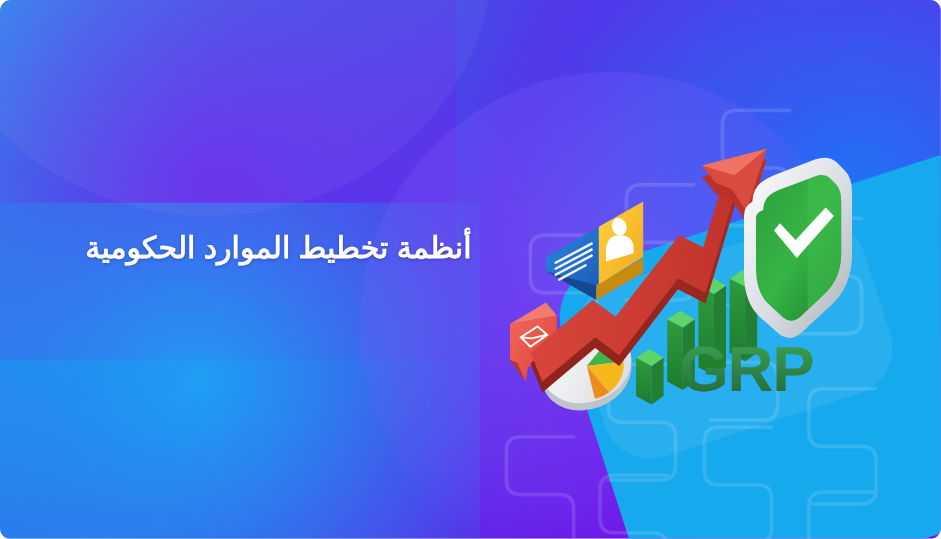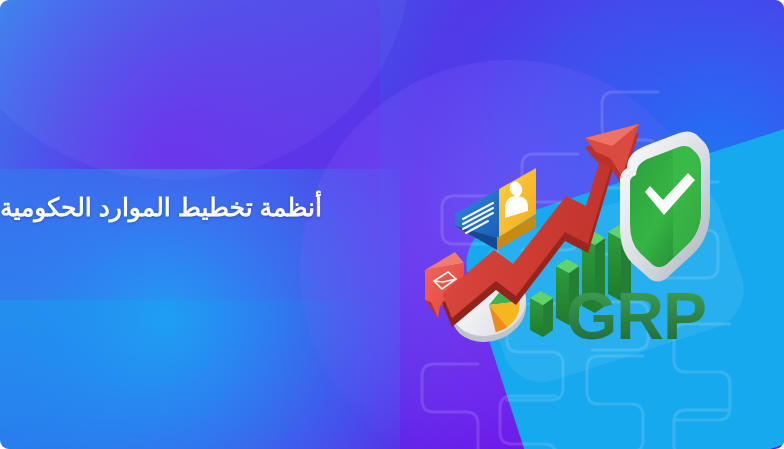--- a/index.html
+++ b/index.html
@@ -61,21 +61,22 @@
   }
 
   
   .s-pattern{position:absolute;inset:0;pointer-events:none;opacity:.5;}
 
   .art{position:absolute;left:0;top:0;width:784px;height:449px;pointer-events:none;}
 
   
   .text-block{
     position:absolute;left:0;top:192px;width:432px;
-    text-align:left;
+    text-align:center;
+    padding-left:16px;
   }
   .title-ar{
     color:#ffffff;
     font-size:25px;
     font-weight:bold;
     line-height:1.25;
     direction:rtl;
     letter-spacing:.2px;
     margin:0 0 6px 0;
     text-shadow:0 1px 3px rgba(20,0,60,.28);
@@ -84,21 +85,21 @@
     color:#F3C63C;
     font-size:20.5px;
     font-weight:bold;
     letter-spacing:.1px;
     margin:0;
     text-shadow:0 1px 3px rgba(20,0,60,.22);
   }
 
   .grp-word{
     position:absolute;left:566px;top:278px;
-    font-size:66px;font-weight:bold;letter-spacing:-1px;
+    font-size:53px;font-weight:bold;letter-spacing:-1px;
     background:linear-gradient(180deg,#3FA851 0%,#2E8046 55%,#1F6438 100%);
     -webkit-background-clip:text;background-clip:text;color:transparent;
     pointer-events:none;
   }
 </style>
 </head>
 <body>
 
 <div id="banner">
 

